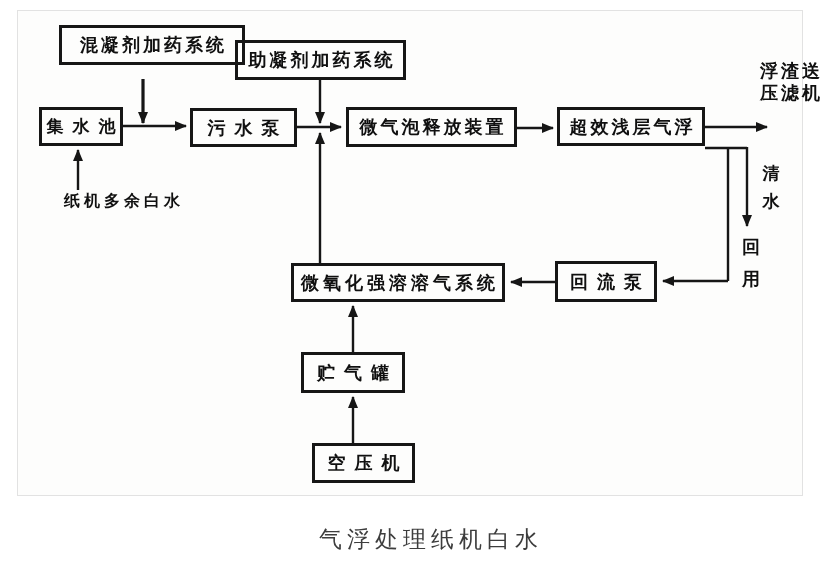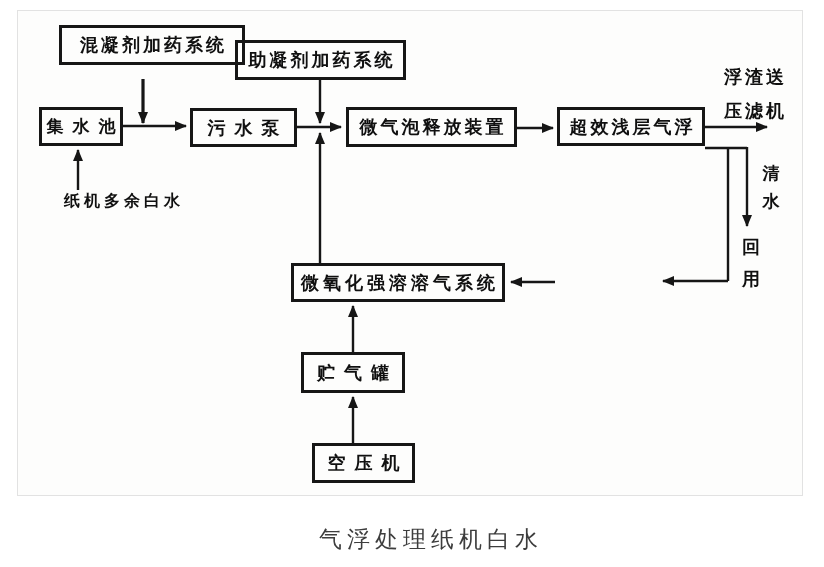--- a/index.html
+++ b/index.html
@@ -26,21 +26,21 @@
   #n-collect   {left:39px; top:107px;width:84px; height:39px;font-size:17px;}
   #n-pump      {left:190px;top:108px;width:107px;height:39px;}
   #n-bubble    {left:346px;top:107px;width:171px;height:40px;}
   #n-daf       {left:557px;top:107px;width:148px;height:39px;}
   #n-dissolve  {left:291px;top:263px;width:214px;height:39px;letter-spacing:4px;text-indent:4px;}
   #n-return    {left:555px;top:261px;width:102px;height:41px;}
   #n-tank      {left:301px;top:352px;width:104px;height:41px;}
   #n-comp      {left:312px;top:443px;width:103px;height:40px;}
   .flabel{position:absolute;font-weight:bold;white-space:pre-line;}
   #lbl-influent{left:64px;top:191px;font-size:16px;letter-spacing:4px;}
-  #lbl-scum{left:724px;top:60px;font-size:18px;letter-spacing:3px;line-height:34px;}
+  #lbl-scum{left:760px;top:60px;font-size:18px;letter-spacing:3px;line-height:22px;}
   #lbl-clear{left:760px;top:160px;width:22px;text-align:center;font-size:17px;line-height:28px;}
   #lbl-reuse{left:739px;top:231px;width:24px;text-align:center;font-size:18px;line-height:32px;}
   #caption{
     position:absolute;left:calc(50% + 19px);transform:translateX(-50%);top:524px;
     font-size:23px;letter-spacing:5px;color:#3d3d3d;white-space:nowrap;
   }
 </style>
 </head>
 <body>
 
@@ -71,20 +71,21 @@
     <line x1="353" y1="443" x2="353" y2="397" marker-end="url(#ah)"></line>
   </svg>
 
   <div class="node" id="n-coagulant">混凝剂加药系统</div>
   <div class="node" id="n-flocculant">助凝剂加药系统</div>
   <div class="node spread" id="n-pump">污水泵</div>
   <div class="node spread" id="n-collect">集水池</div>
   <div class="node" id="n-bubble">微气泡释放装置</div>
   <div class="node" id="n-daf">超效浅层气浮</div>
   <div class="node" id="n-dissolve">微氧化强溶溶气系统</div>
+  <div class="node spread" id="n-return">回流泵</div>
   <div class="node spread" id="n-tank">贮气罐</div>
   <div class="node spread" id="n-comp">空压机</div>
 
   <div class="flabel" id="lbl-influent">纸机多余白水</div>
   <div class="flabel" id="lbl-scum">浮渣送
 压滤机</div>
   <div class="flabel" id="lbl-clear">清
 水</div>
   <div class="flabel" id="lbl-reuse">回
 用</div>

